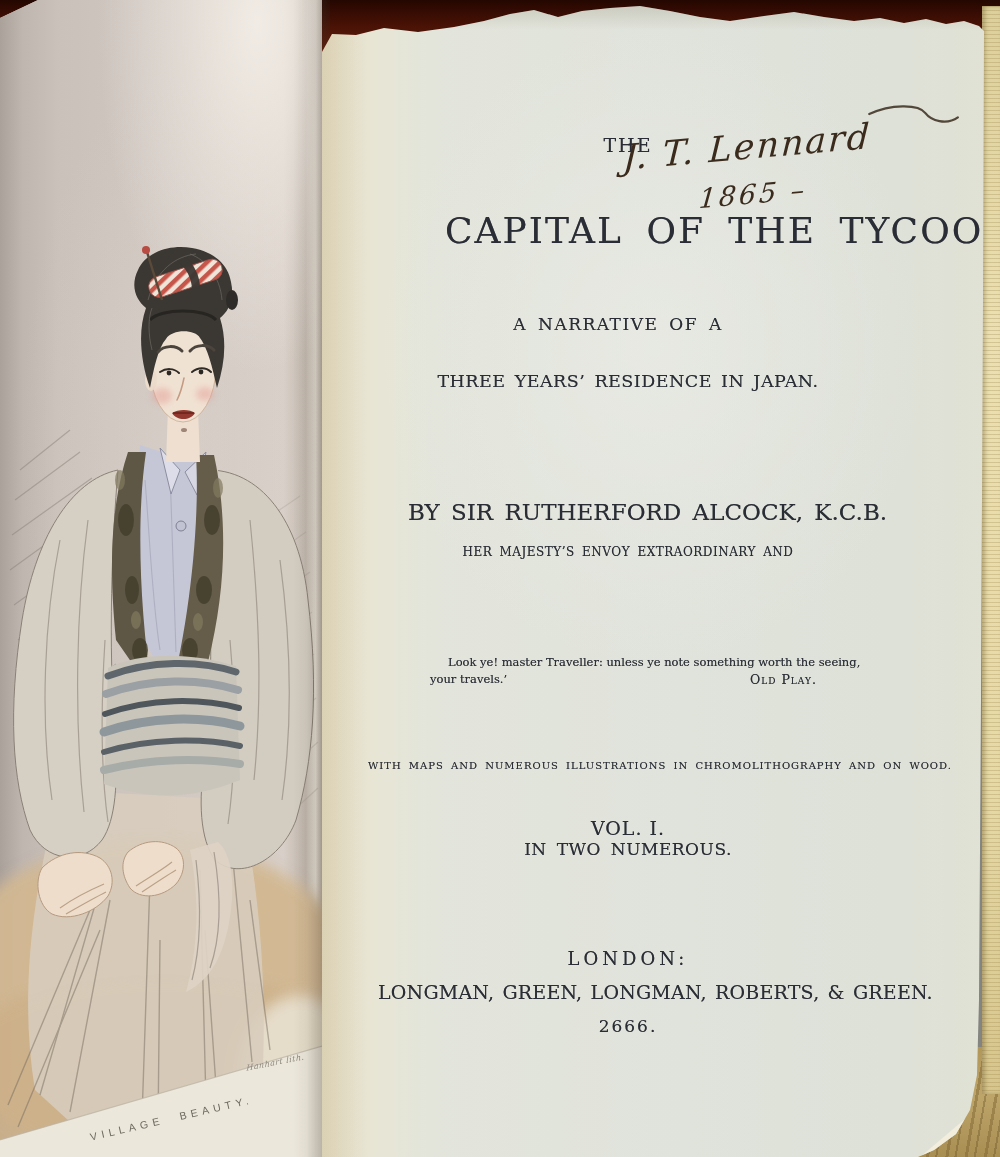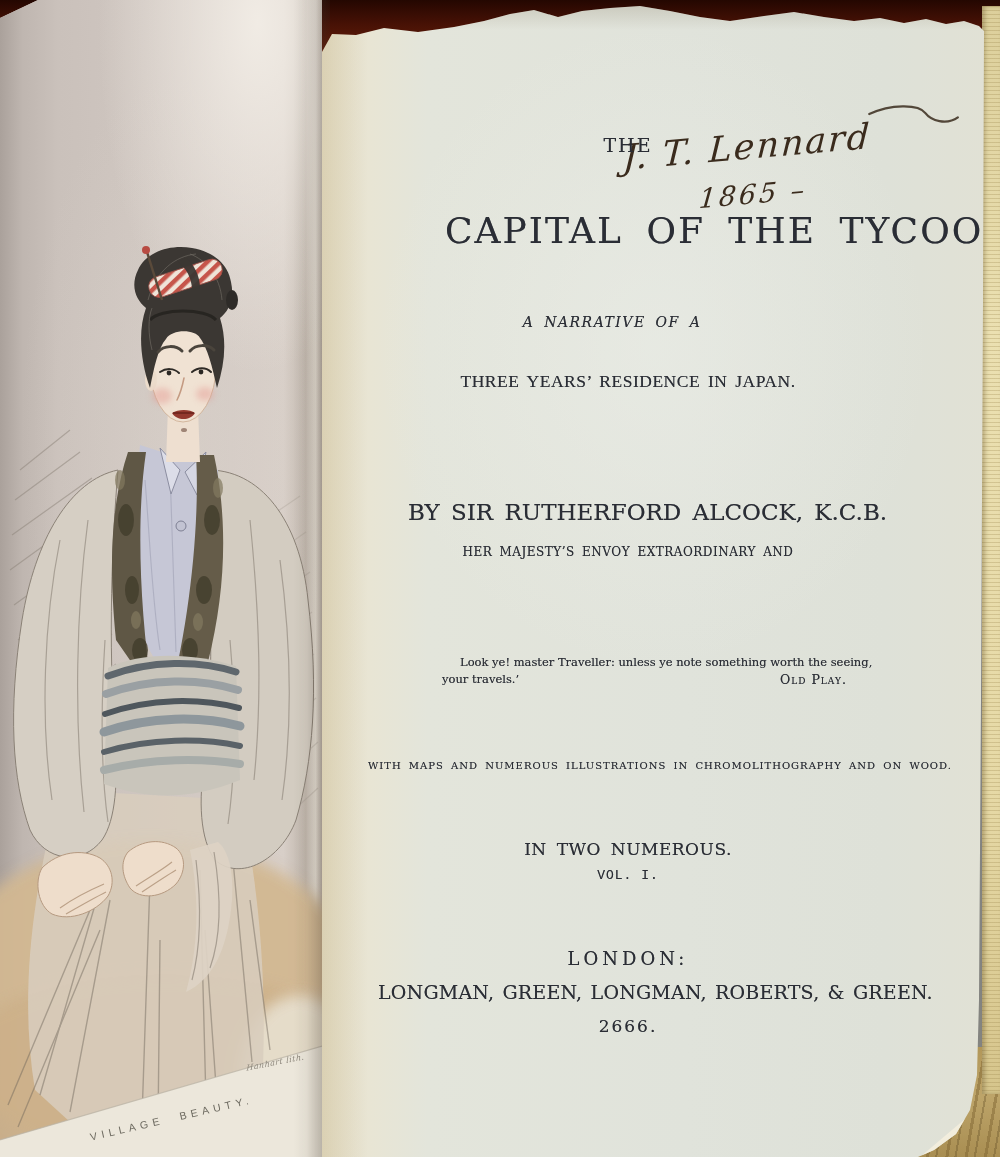--- a/index.html
+++ b/index.html
@@ -52,33 +52,33 @@
   .right-page .crease{position:absolute;left:0;top:0;width:46px;height:100%;
     background:linear-gradient(to right, rgba(130,110,70,.18), rgba(130,110,70,0));}
   .right-page .dogear{position:absolute;left:598px;top:1108px;width:64px;height:49px;
     background:linear-gradient(135deg, rgba(120,104,70,.25) 0%, rgba(245,240,224,.9) 35%, #efe9d6 100%);
     clip-path:polygon(58px 0px,64px 49px,0px 49px);}
   
   .print{position:absolute;color:#2a2d35;text-shadow:0 0 .6px rgba(42,45,53,.55);white-space:nowrap;}
   .center{text-align:center;}
   .t-the{left:106px;top:134px;width:400px;font-size:19px;letter-spacing:2px;}
   .t-title{left:123px;top:210px;width:440px;font-size:36px;letter-spacing:2px;word-spacing:10px;}
-  .t-sub1{left:90px;top:314px;width:400px;font-size:14px;letter-spacing:1.5px;word-spacing:4px;font-style:italic;}
-  .t-sub2{left:106px;top:371px;width:400px;font-size:17.5px;letter-spacing:.5px;word-spacing:3px;font-family:Liberation Serif, serif;}
+  .t-sub1{left:96px;top:314px;width:400px;font-size:17px;letter-spacing:1.5px;word-spacing:4px;}
+  .t-sub2{left:106px;top:371px;width:400px;font-size:17.5px;letter-spacing:.5px;word-spacing:3px;}
   .t-by{left:86px;top:499px;width:440px;font-size:23px;word-spacing:4px;}
   .t-role1{left:106px;top:545px;width:400px;font-size:12px;letter-spacing:.5px;word-spacing:3px;}
   .t-role2{left:106px;top:567px;width:400px;font-size:11.5px;letter-spacing:.5px;word-spacing:3px;}
   .t-quote{left:108px;top:654px;width:432px;font-size:11.5px;line-height:17px;
-    text-align:left;white-space:normal;margin-left:12px;}
+    text-align:left;white-space:normal;}
   .t-quote .q1{text-indent:18px;}
   .t-quote .q3{position:relative;}
-  .t-quote .attr{position:absolute;left:338px;top:0;font-variant:small-caps;letter-spacing:1px;font-size:12.5px;text-align:right;}
+  .t-quote .attr{position:absolute;left:320px;top:0;font-variant:small-caps;letter-spacing:1px;font-size:12.5px;text-align:right;}
   .t-note{left:46px;top:760px;width:520px;font-size:10px;letter-spacing:1px;word-spacing:3px;}
   .t-vols{left:106px;top:839px;width:400px;font-size:17px;letter-spacing:.5px;word-spacing:4px;}
-  .t-vol{left:106px;top:868px;width:400px;font-size:13px;letter-spacing:1px;font-family:Liberation Mono, monospace;}
+  .t-vol{left:106px;top:817px;width:400px;font-size:19px;letter-spacing:1px;}
   .t-city{left:106px;top:948px;width:400px;font-size:18px;letter-spacing:4px;}
   .t-pub{left:56px;top:981px;width:500px;font-size:19px;letter-spacing:.2px;word-spacing:2px;}
   .t-year{left:106px;top:1016px;width:400px;font-size:17px;letter-spacing:2px;}
   
   .inscription{position:absolute;left:300px;top:112px;width:360px;color:#3a2b1d;
     transform:rotate(-5deg);}
   .ins-name{font-style:italic;font-size:35px;letter-spacing:2px;transform:skewX(-8deg);
     display:inline-block;white-space:nowrap;}
   .ins-flourish{display:inline-block;vertical-align:12px;margin-left:-2px;}
   .ins-year{position:absolute;left:72px;top:62px;font-style:italic;font-size:27px;

